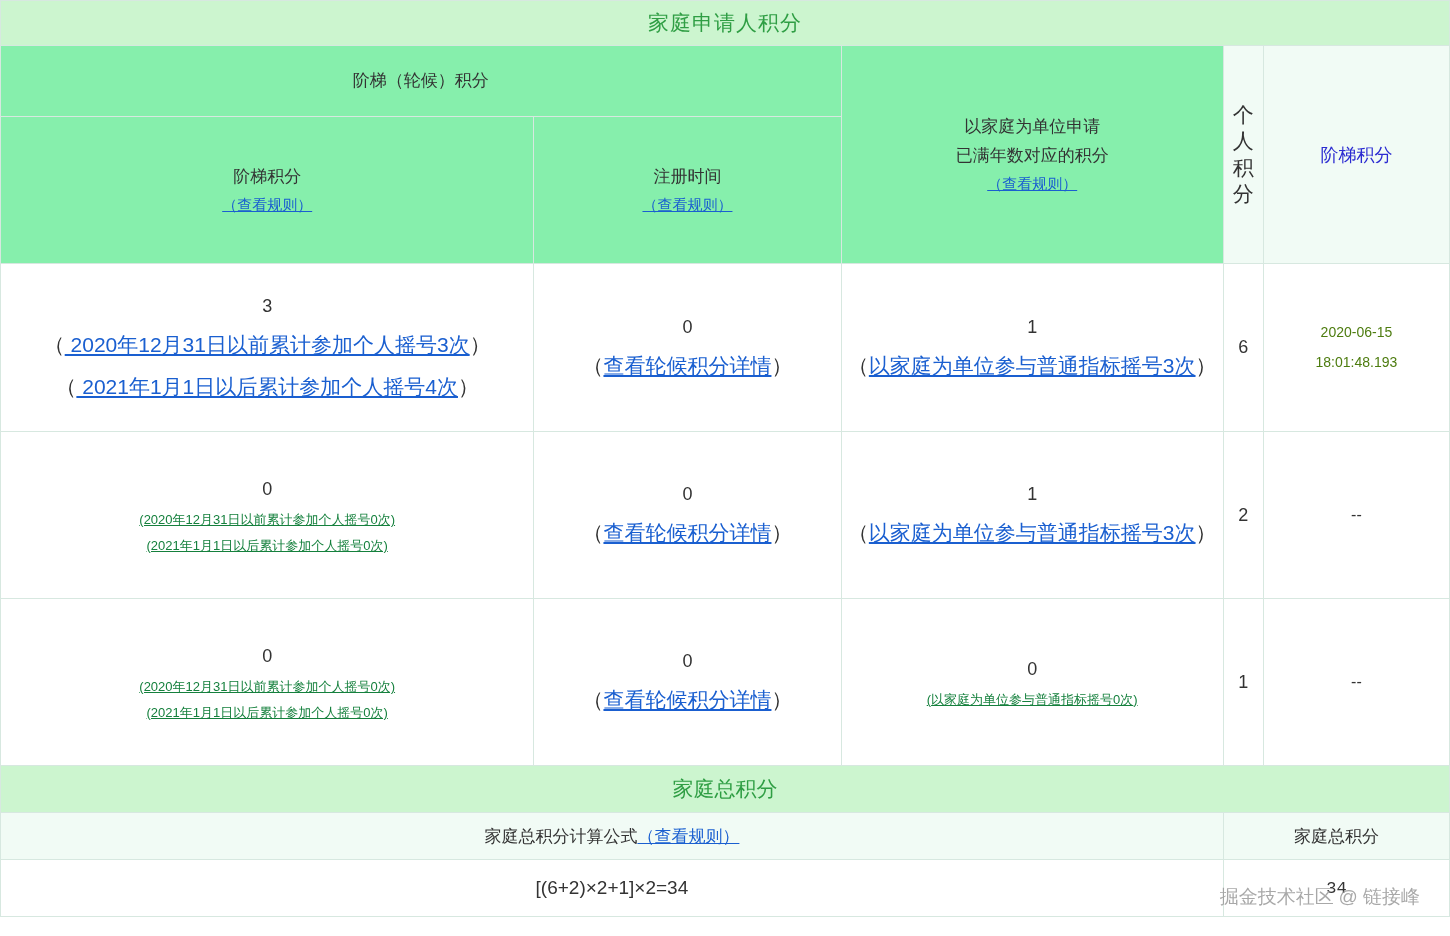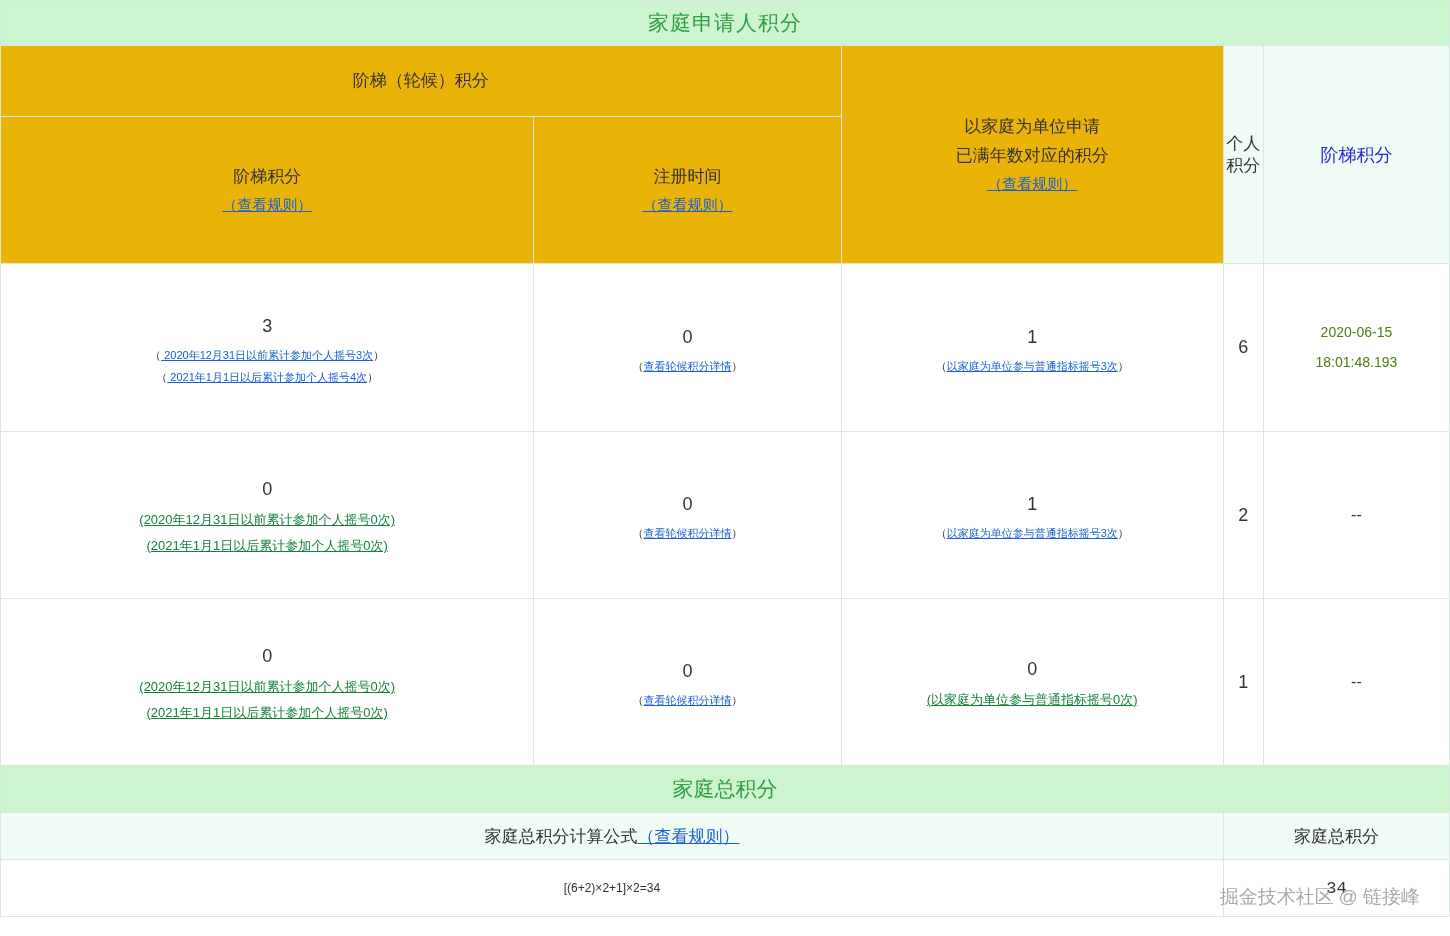--- a/index.html
+++ b/index.html
@@ -34,31 +34,31 @@
   }
   .banner {
     background: #ccf5cf;
     color: #2f9e44;
     font-size: 21px;
     font-weight: bold;
     height: 44px;
     letter-spacing: 1px;
   }
   .hdr {
-    background: #eab308;
+    background: #86efac;
     font-size: 17px;
     color: #333333;
     line-height: 1.7;
   }
   .hdr .sub {
     font-size: 15px;
   }
   .hdr-vert {
     background: #f1fbf5;
-    font-size: 17px;
+    font-size: 21px;
     line-height: 1.25;
     width: 40px;
     padding: 4px 0;
   }
   .hdr-reg {
     background: #f1fbf5;
     font-size: 18px;
     font-weight: bold;
     color: #2b2bd1;
   }
@@ -70,21 +70,21 @@
   .cell {
     font-size: 17px;
     line-height: 2.0;
     padding: 10px 6px;
     color: #333333;
   }
   .cell .big {
     font-size: 18px;
   }
   .cell .note {
-    font-size: 11px;
+    font-size: 21px;
   }
   .cell .note-plain {
     font-size: 13px;
     color: #15803d;
     text-decoration: underline;
   }
   .vcell {
     font-size: 18px;
   }
   .regcell {
@@ -102,21 +102,21 @@
     font-size: 21px;
     font-weight: bold;
     height: 46px;
   }
   .total-hdr {
     background: #f1fbf5;
     font-size: 17px;
     height: 46px;
   }
   .formula {
-    font-size: 12px;
+    font-size: 19px;
     height: 56px;
     margin-left: 26px;
   }
   .totalscore {
     font-size: 17px;
     font-family: Liberation Mono, monospace;
   }
   .watermark {
     position: absolute;
     right: 30px;

